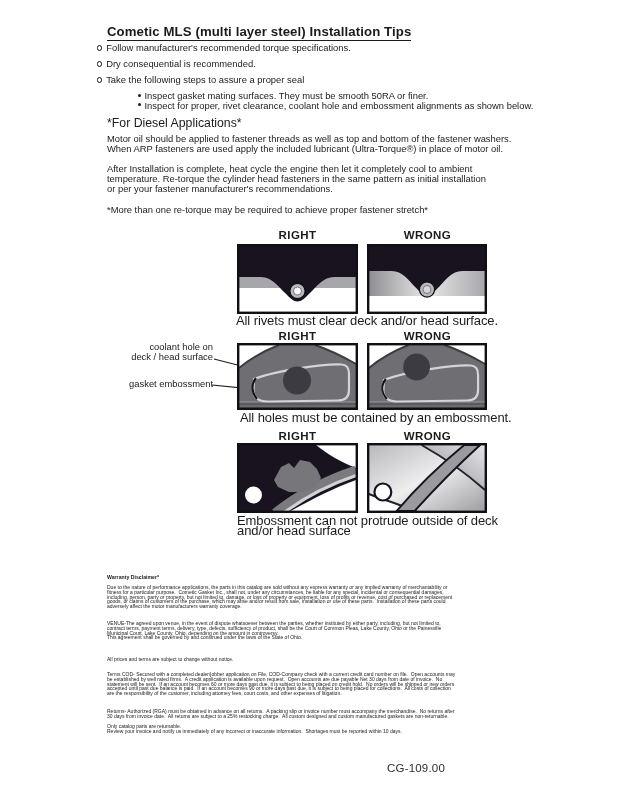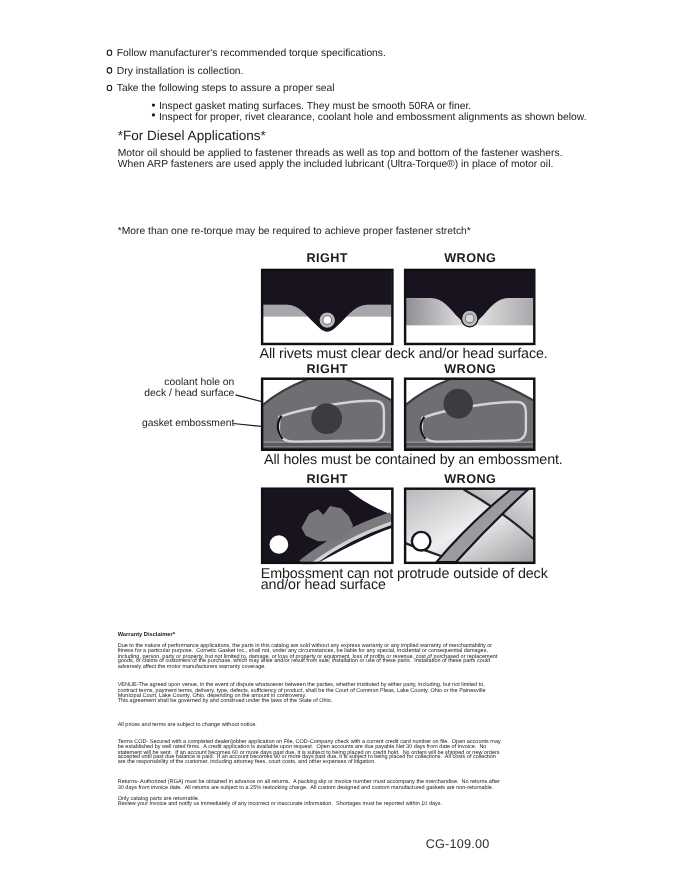--- a/index.html
+++ b/index.html
@@ -28,47 +28,51 @@
   #lh{top:575px;font-weight:bold;font-size:5.2px}
   #lp1{top:585px} #lp2{top:621px} #lp3{top:657px} #lp4{top:672px} #lp5{top:709px} #lp6{top:724px}
   .footer{left:387px;top:762px;font-size:11.5px;color:#2e2e2e;letter-spacing:0.2px;}
   svg{display:block}
 </style>
 </head>
 <body>
 
 <div class="page">
 
+  <div class="abs title">Cometic MLS (multi layer steel) Installation Tips</div>
 
   <div class="abs bullets">
     <div class="b1">
       <span class="m1"></span>
       <span>Follow manufacturer's recommended torque specifications.</span>
     </div>
     <div class="b1">
       <span class="m1"></span>
-      <span>Dry installation is collection.</span>
+      <span>Dry consequential is recommended.</span>
     </div>
     <div class="b1">
       <span class="m1"></span>
       <span>Take the following steps to assure a proper seal</span>
     </div>
     <div class="b2">
       <span class="m2"></span>
       <span>Inspect gasket mating surfaces.  They must be smooth 50RA or finer.</span>
     </div>
     <div class="b2">
       <span class="m2"></span>
       <span>Inspect for proper, rivet clearance, coolant hole and embossment alignments as shown below.</span>
     </div>
   </div>
 
   <div class="abs h2">*For Diesel Applications*</div>
   <div class="abs para" id="p1">Motor oil should be applied to fastener threads as well as top and bottom of the fastener washers.
 When ARP fasteners are used apply the included lubricant (Ultra-Torque®) in place of motor oil.</div>
+  <div class="abs para" id="p2">After Installation is complete, heat cycle the engine then let it completely cool to ambient
+temperature. Re-torque the cylinder head fasteners in the same pattern as initial installation
+or per your fastener manufacturer's recommendations.</div>
   <div class="abs para" id="noteLine">*More than one re-torque may be required to achieve proper fastener stretch*</div>
 
   <div class="abs dlabel cl r1">RIGHT</div>
   <div class="abs dlabel cr r1">WRONG</div>
 
   <svg class="abs" style="left:237px;top:244px" width="121" height="70" viewBox="0 0 121 70">
     <rect x="1.2" y="1.2" width="118.6" height="67.6" fill="#ffffff"></rect>
     <rect x="2" y="33" width="117" height="11" fill="#a7a7ab"></rect>
     <rect x="2" y="44" width="117" height="24" fill="#ffffff"></rect>
     <path fill="#18131f" d="M2,2 H119 V33 H97 C86,33.5 81,41 73.5,48.5 C67.5,54.5 64.5,57.5 60.5,57.5 C56.5,57.5 53.5,54.5 47.5,48.5 C40,41 35,33.5 24,33 H2 Z"></path>

